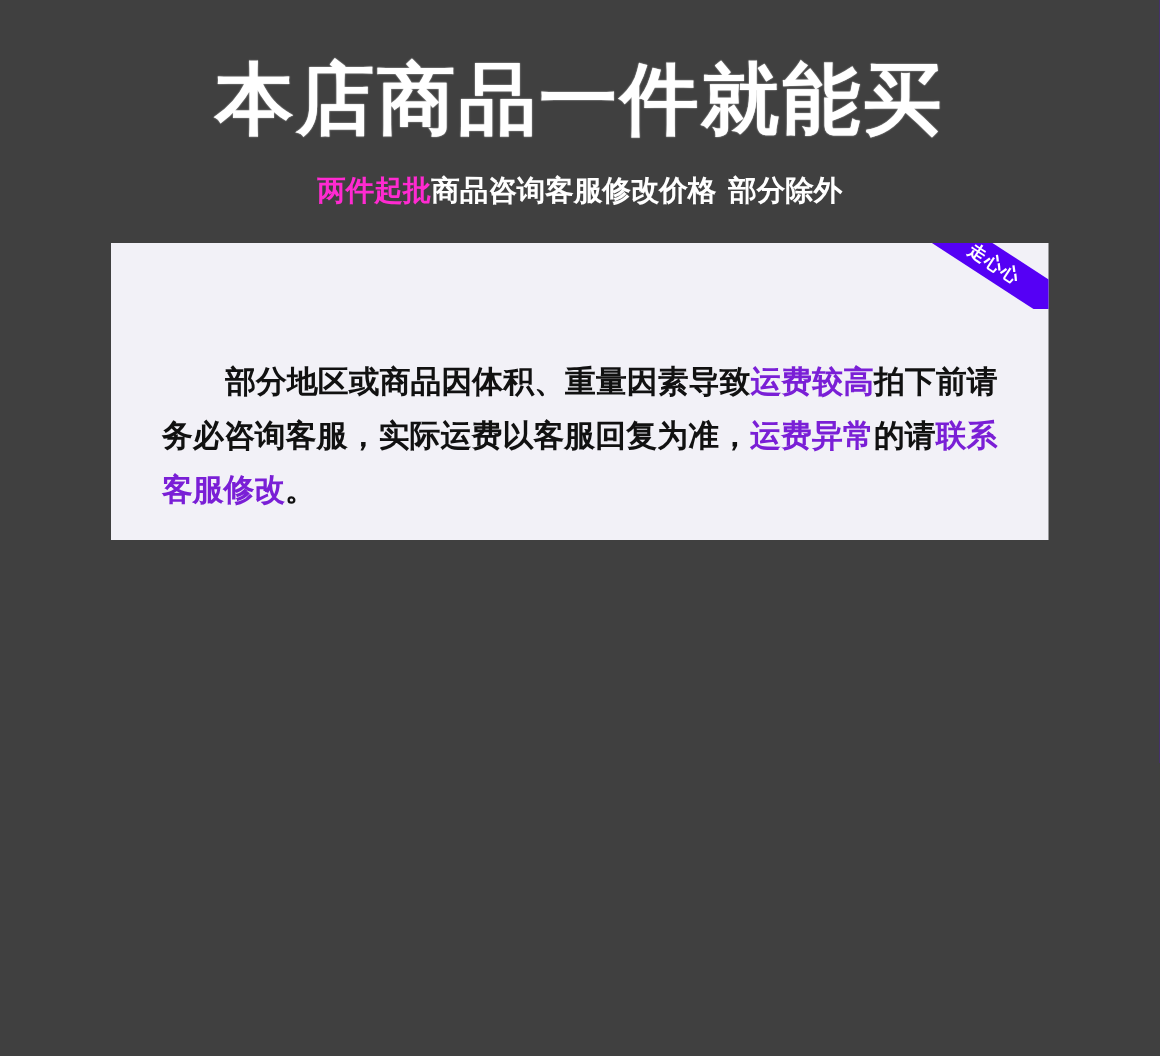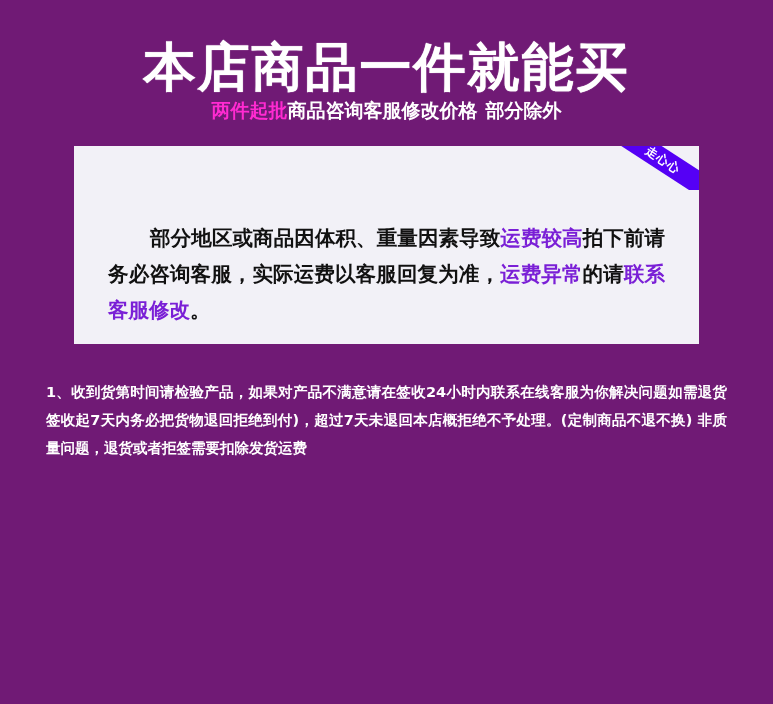--- a/index.html
+++ b/index.html
@@ -10,38 +10,39 @@
     width: 773px;
     height: 704px;
     background: #5500f5;
     font-family: "Liberation Sans", sans-serif;
     overflow: hidden;
   }
   .page {
     position: relative;
     width: 773px;
     height: 704px;
-    background: #701a75;
+    background: #404040;
     box-sizing: border-box;
   }
   .headline {
     text-align: center;
     color: #ffffff;
     font-family: "DejaVu Sans", sans-serif;
     font-weight: bold;
     font-size: 52px;
     letter-spacing: 2px;
     padding-top: 38px;
     line-height: 1.15;
     text-shadow: 0 0 1px #ffffff;
   }
   .subline {
     text-align: center;
     font-size: 19px;
     font-weight: bold;
+    margin-top: 16px;
     color: #ffffff;
     font-family: "DejaVu Sans", sans-serif;
   }
   .subline .pink {
     color: #ff2ad1;
   }
   .subline .sep {
     display: inline-block;
     width: 8px;
   }
@@ -120,16 +121,15 @@
   <div class="notice-box">
     <div class="ribbon">
       <div class="ribbon-inner">走心心</div>
     </div>
     <div class="notice-text">
       <span class="indent"></span><span>部分地区或商品因体积、重量因素导致</span><span class="hl">运费较高</span><span>拍下前</span><span>请务必咨询客服，实际运费以客服回复为准，</span><span class="hl">运费异常</span><span>的请</span><span class="hl">联系客服修改</span><span>。</span>
     </div>
   </div>
 
   <div class="terms">
-    <p>1、收到货第时间请检验产品，如果对产品不满意请在签收24小时内联系在线客服为你解决问题如需退货签收起7天内务必把货物退回拒绝到付)，超过7天未退回本店概拒绝不予处理。(定制商品不退不换) 非质量问题，退货或者拒签需要扣除发货运费</p>
   </div>
 
 </div>
 
 </body></html>

